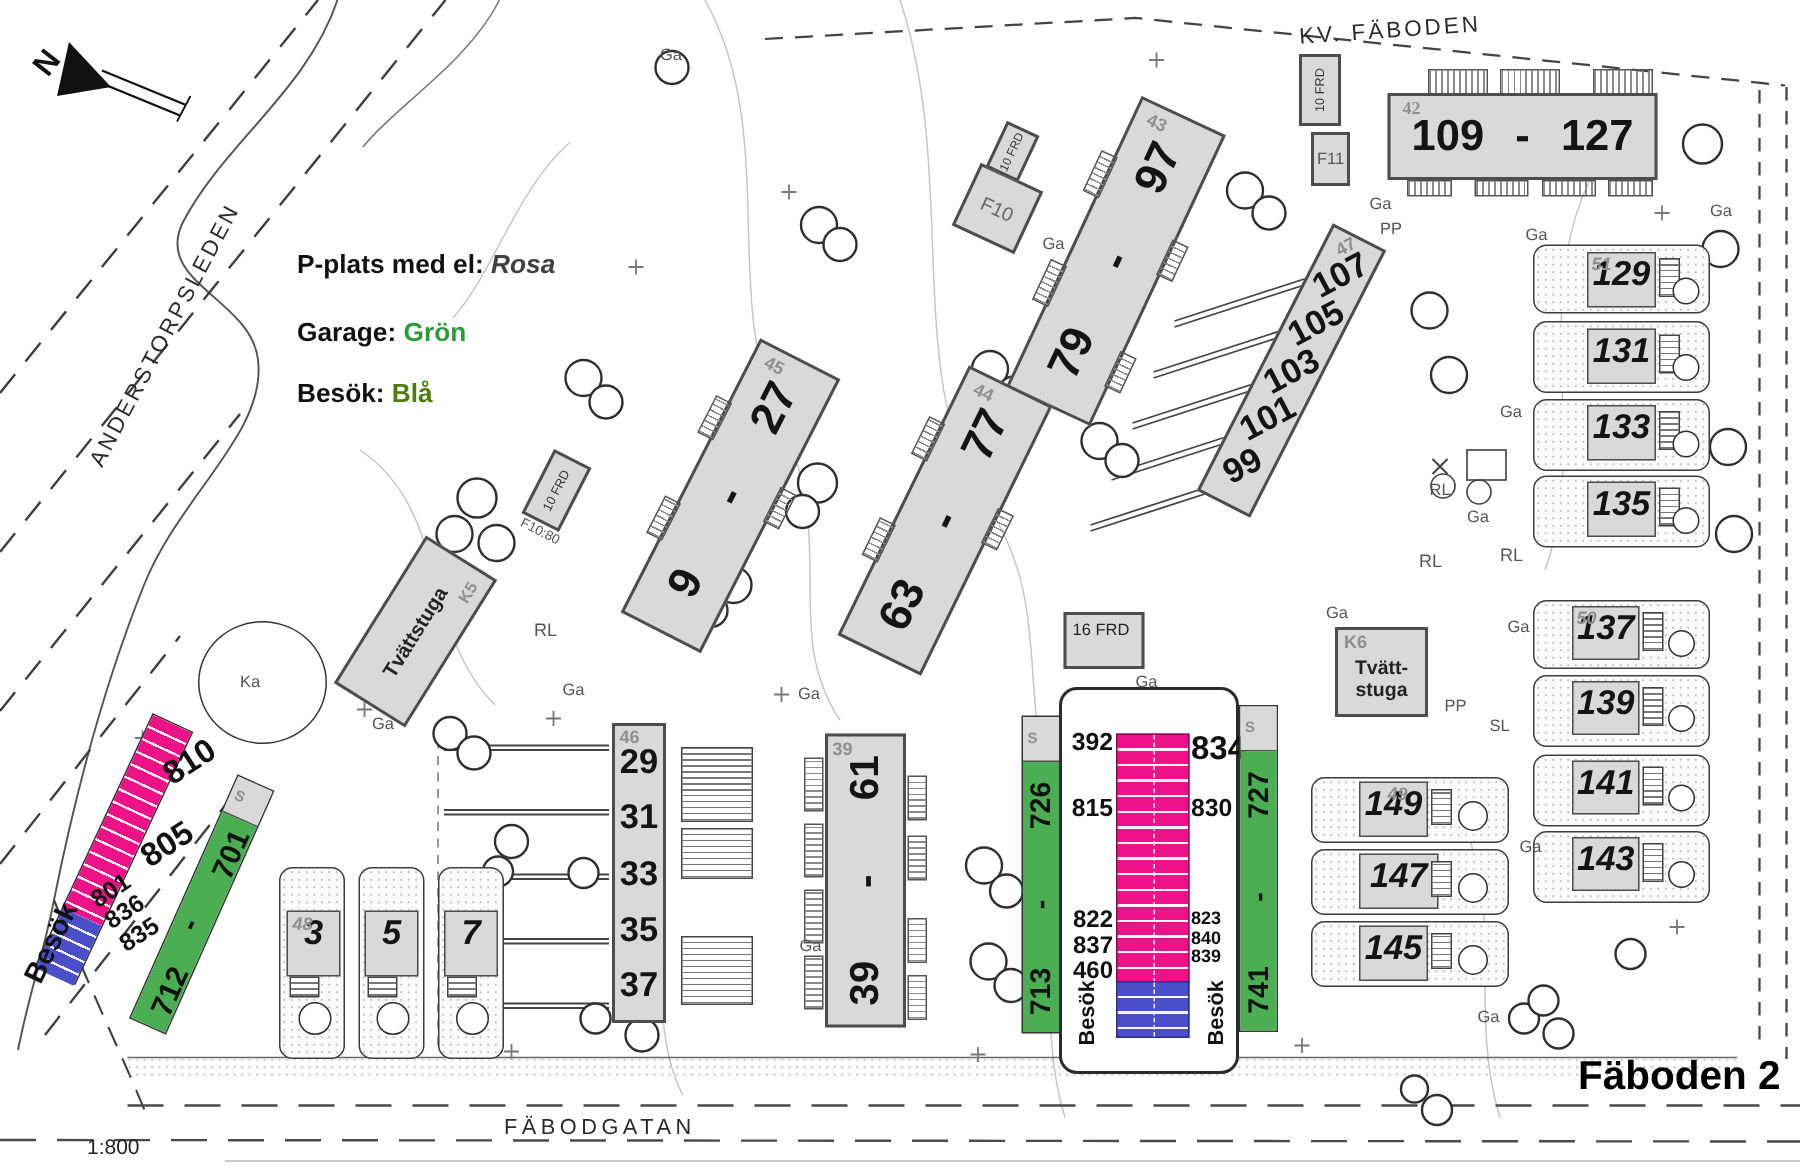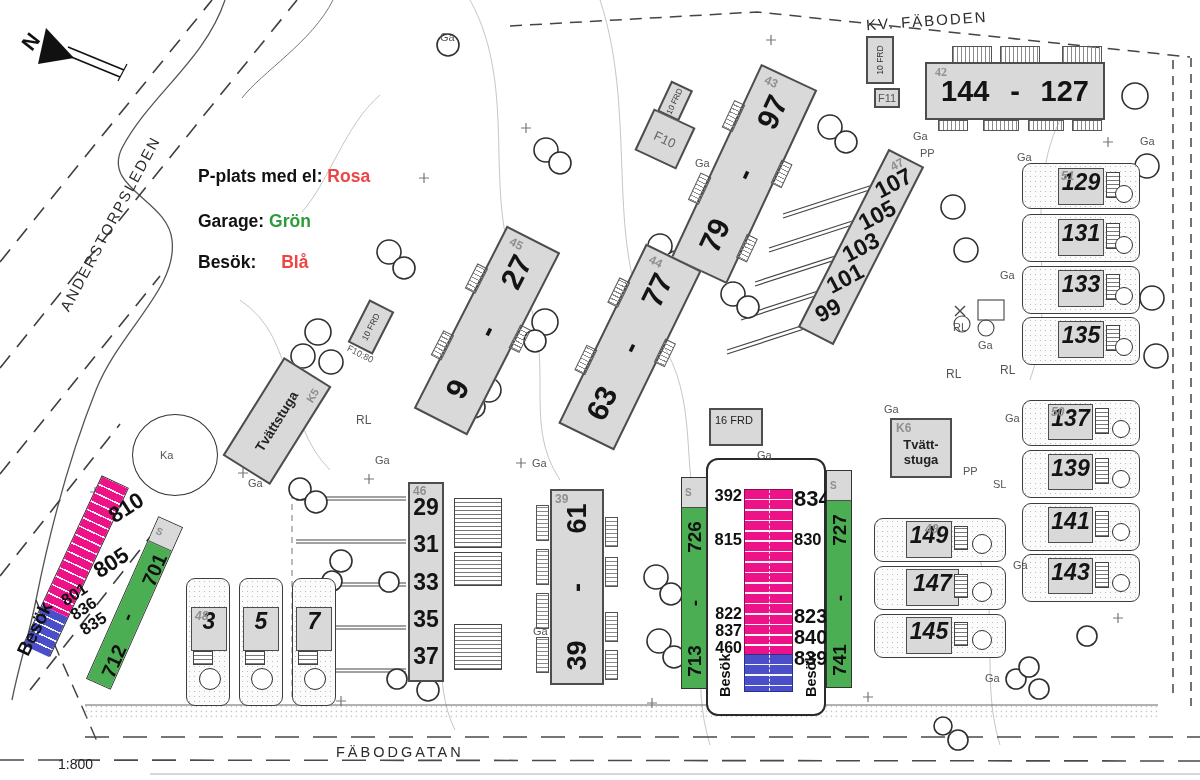--- a/index.html
+++ b/index.html
@@ -29,21 +29,21 @@
   .rowflex{display:flex;flex-direction:row;justify-content:space-between;align-items:center;}
   .pinkbg{background-color:#ED1288;}
   .greenbg{background-color:#4CAE52;}
   .bluebg{background-color:#4A4EC8;}
   .stall{background-image:repeating-linear-gradient(180deg,rgba(255,255,255,0) 0 7.6px,rgba(255,255,255,.92) 7.6px 9.2px);}
   .stall2{background-image:repeating-linear-gradient(180deg,rgba(255,255,255,0) 0 8.8px,rgba(255,255,255,.95) 8.8px 10.4px);}
   .cdash:after{content:"";position:absolute;left:50%;top:0;bottom:0;border-left:1.6px dashed rgba(255,255,255,.9);}
   .sbox{box-sizing:border-box;background:#d9d9d9;border-bottom:1.6px solid #4d4d4d;
         display:flex;align-items:center;justify-content:flex-start;padding-left:3px;
         color:#8f8f8f;font-size:10px;font-weight:700;}
-  .c-pink{color:#ef4444;} .c-green{color:#2e9b3a;} .c-blue{color:#ef4444;margin-left:20px;}
+  .c-pink{color:#404040;font-style:italic;} .c-green{color:#2e9b3a;} .c-blue{color:#4d7c0f;}
   .legend-line{position:absolute;font-size:17.5px;font-weight:700;color:#111;}
   .bigtitle{font-size:27px;font-weight:700;color:#000;line-height:1.3;}
   .street{position:absolute;color:#2b2b2b;}
   .pk-label{position:absolute;font-weight:700;color:#111;}
 </style>
 </head>
 <body>
 
 <div id="map">
 
@@ -207,36 +207,37 @@
   <div class="legend-line" style="left:198px;top:211px;">
     <span>Garage:</span>
     <span class="c-green">Grön</span>
   </div>
   <div class="legend-line" style="left:198px;top:252px;">
     <span>Besök:</span>
     <span class="c-blue">Blå</span>
   </div>
 
   <div class="n bigtitle" style="left:1052px;top:700px;">
+    <div>Fäboden 2</div>
   </div>
 
   <div class="hatchv n" style="left:952px;top:46px;width:40px;height:17px;"></div>
   <div class="hatchv n" style="left:1000px;top:46px;width:40px;height:17px;"></div>
   <div class="hatchv n" style="left:1062px;top:46px;width:40px;height:17px;"></div>
   <div class="bldg rowflex" style="left:925px;top:62px;width:180px;height:58px;padding:0 14px;">
     <span class="corner" style="left:8px;top:2px;font-family:Liberation Serif, serif;">42</span>
-    <span class="num" style="font-size:29px;">144</span>
+    <span class="num" style="font-size:29px;">109</span>
     <span class="num" style="font-size:29px;">-</span>
     <span class="num" style="font-size:29px;">127</span>
   </div>
   <div class="hatchv n" style="left:938px;top:120px;width:30px;height:11px;"></div>
   <div class="hatchv n" style="left:983px;top:120px;width:36px;height:11px;"></div>
   <div class="hatchv n" style="left:1028px;top:120px;width:36px;height:11px;"></div>
   <div class="hatchv n" style="left:1072px;top:120px;width:30px;height:11px;"></div>
-  <div class="bldg n" style="left:874px;top:88px;width:26px;height:20px;display:flex;align-items:center;justify-content:center;">
+  <div class="bldg n" style="left:874px;top:88px;width:26px;height:36px;display:flex;align-items:center;justify-content:center;">
     <span style="font-size:11px;color:#555;">F11</span>
   </div>
   <div class="bldg n" style="left:866px;top:36px;width:28px;height:48px;display:flex;align-items:center;justify-content:center;">
     <span style="font-size:8.5px;color:#333;transform:rotate(-90deg);white-space:nowrap;">10 FRD</span>
   </div>
 
   <div class="bldg colflex" style="left:713px;top:67px;width:62px;height:214px;transform:rotate(25deg);padding:20px 0;">
     <span class="corner" style="left:8px;top:4px;">43</span>
     <span class="num vnum" style="font-size:30px;">97</span>
     <span class="num vnum" style="font-size:30px;">-</span>
@@ -375,21 +376,21 @@
     <span class="pk-label" style="left:4px;top:26px;width:30px;text-align:right;font-size:16.5px;">392</span>
     <span class="pk-label" style="left:4px;top:70px;width:30px;text-align:right;font-size:16.5px;">815</span>
     <div class="pk-label" style="left:2px;top:146px;width:32px;text-align:right;font-size:16px;line-height:1.06;">
       <div>822</div>
       <div>837</div>
       <div>460</div>
     </div>
     <span class="pk-label vnum" style="left:-4px;top:208px;width:42px;text-align:center;font-size:14.5px;">Besök</span>
     <span class="pk-label" style="left:86px;top:26px;font-size:22px;">834</span>
     <span class="pk-label" style="left:86px;top:70px;font-size:16.5px;">830</span>
-    <div class="pk-label" style="left:86px;top:146px;font-size:20px;line-height:1.06;">
+    <div class="pk-label" style="left:86px;top:146px;font-size:12px;line-height:1.06;">
       <div>823</div>
       <div>840</div>
       <div>839</div>
     </div>
     <span class="pk-label vnum" style="left:82px;top:208px;width:42px;text-align:center;font-size:14.5px;">Besök</span>
   </div>
 
   <div class="n" style="left:681px;top:477px;width:26px;height:212px;border:1.2px solid #333;">
     <div class="sbox" style="position:absolute;left:0;top:0;right:0;height:30px;">
       <span>S</span>

